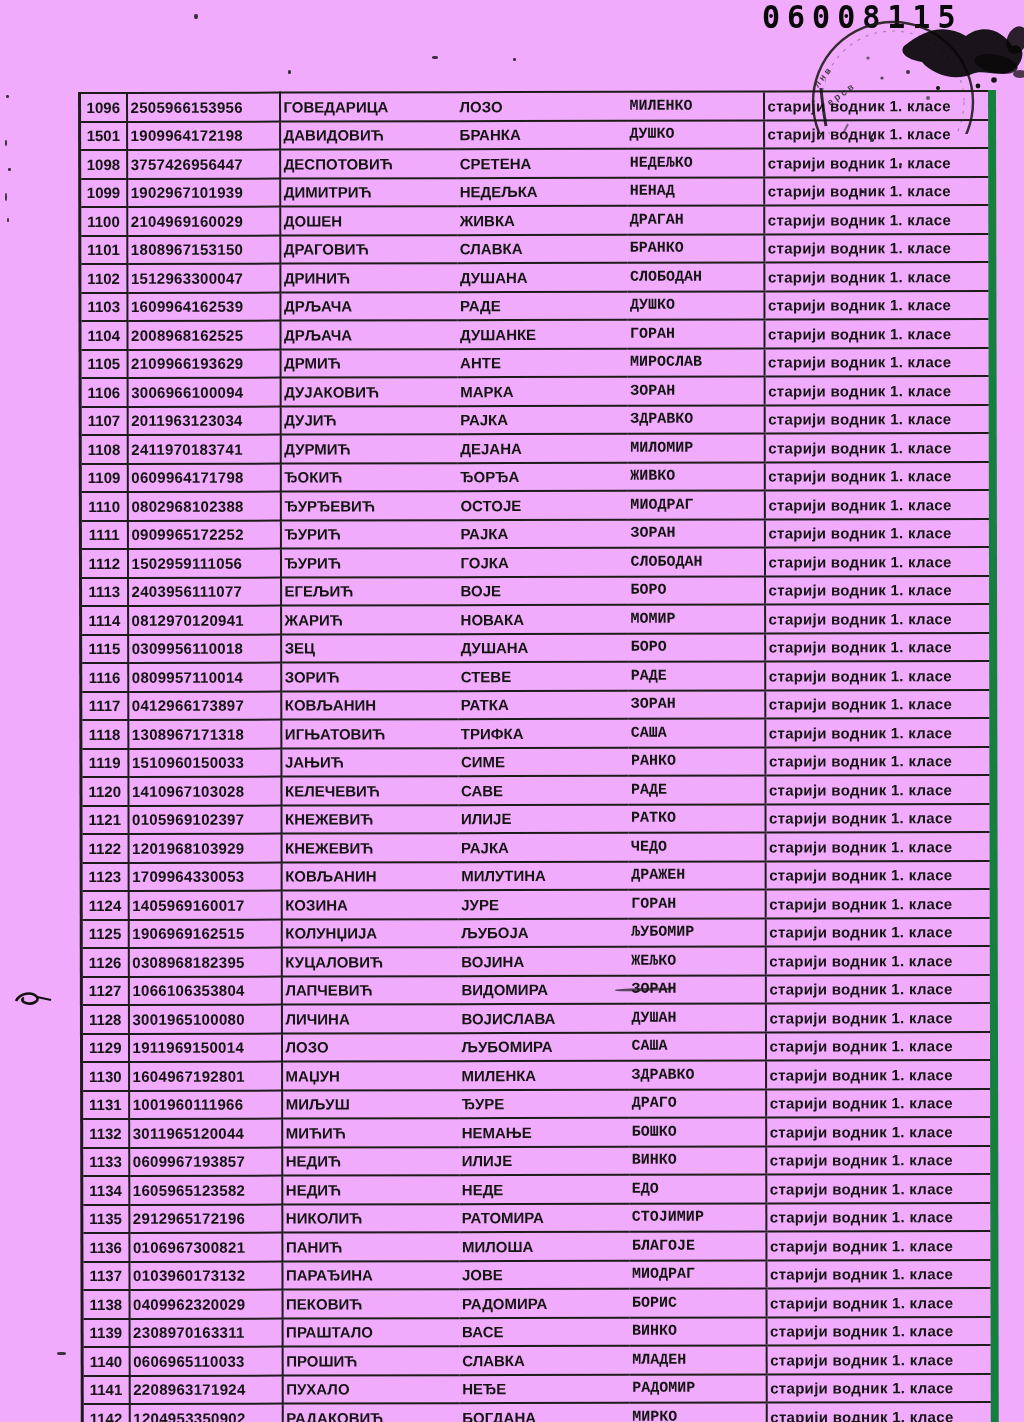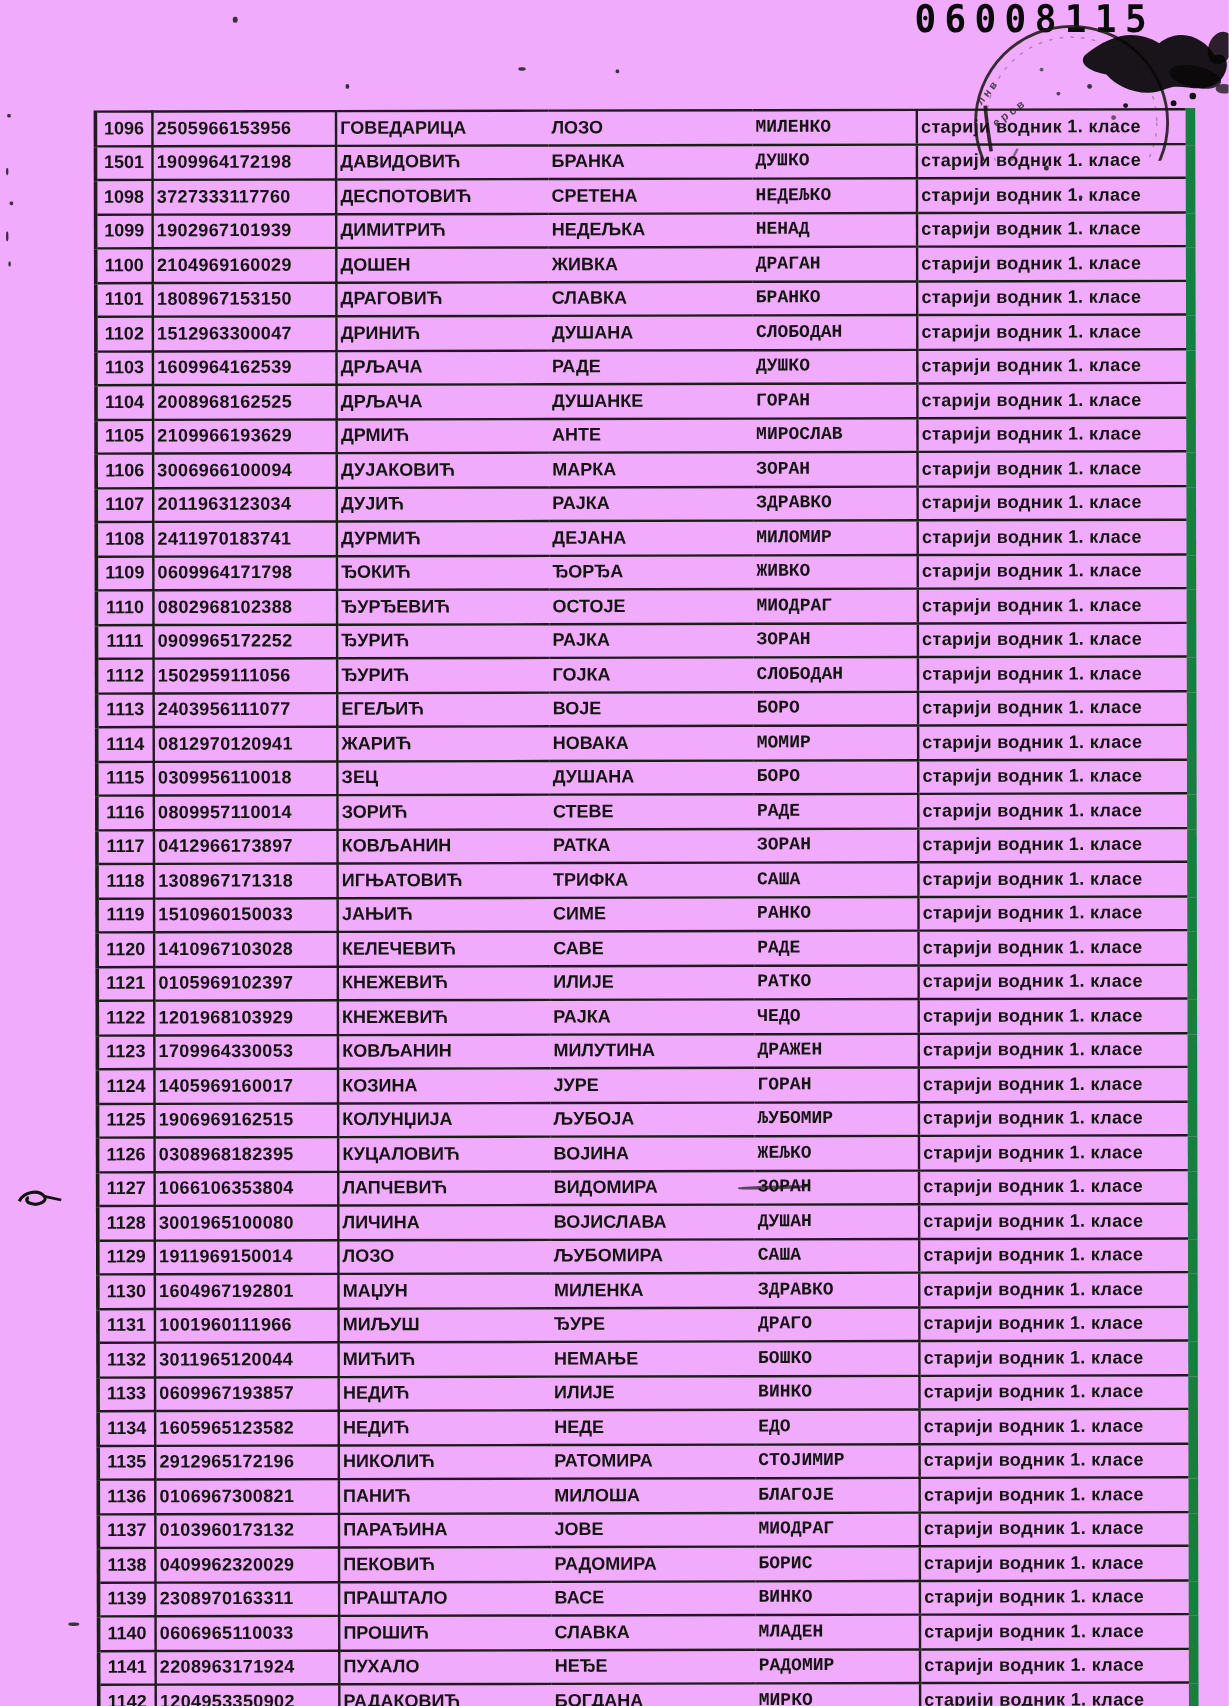--- a/index.html
+++ b/index.html
@@ -87,21 +87,21 @@
         <tr>
           <td class="c-num">1501</td>
           <td class="c-id">1909964172198</td>
           <td class="c-sur">ДАВИДОВИЋ</td>
           <td class="c-fat">БРАНКА</td>
           <td class="c-giv">ДУШКО</td>
           <td class="c-rank">старији водник 1. класе</td>
         </tr>
         <tr>
           <td class="c-num">1098</td>
-          <td class="c-id">3727333117760</td>
+          <td class="c-id">3757426956447</td>
           <td class="c-sur">ДЕСПОТОВИЋ</td>
           <td class="c-fat">СРЕТЕНА</td>
           <td class="c-giv">НЕДЕЉКО</td>
           <td class="c-rank">старији водник 1. класе</td>
         </tr>
         <tr>
           <td class="c-num">1099</td>
           <td class="c-id">1902967101939</td>
           <td class="c-sur">ДИМИТРИЋ</td>
           <td class="c-fat">НЕДЕЉКА</td>

